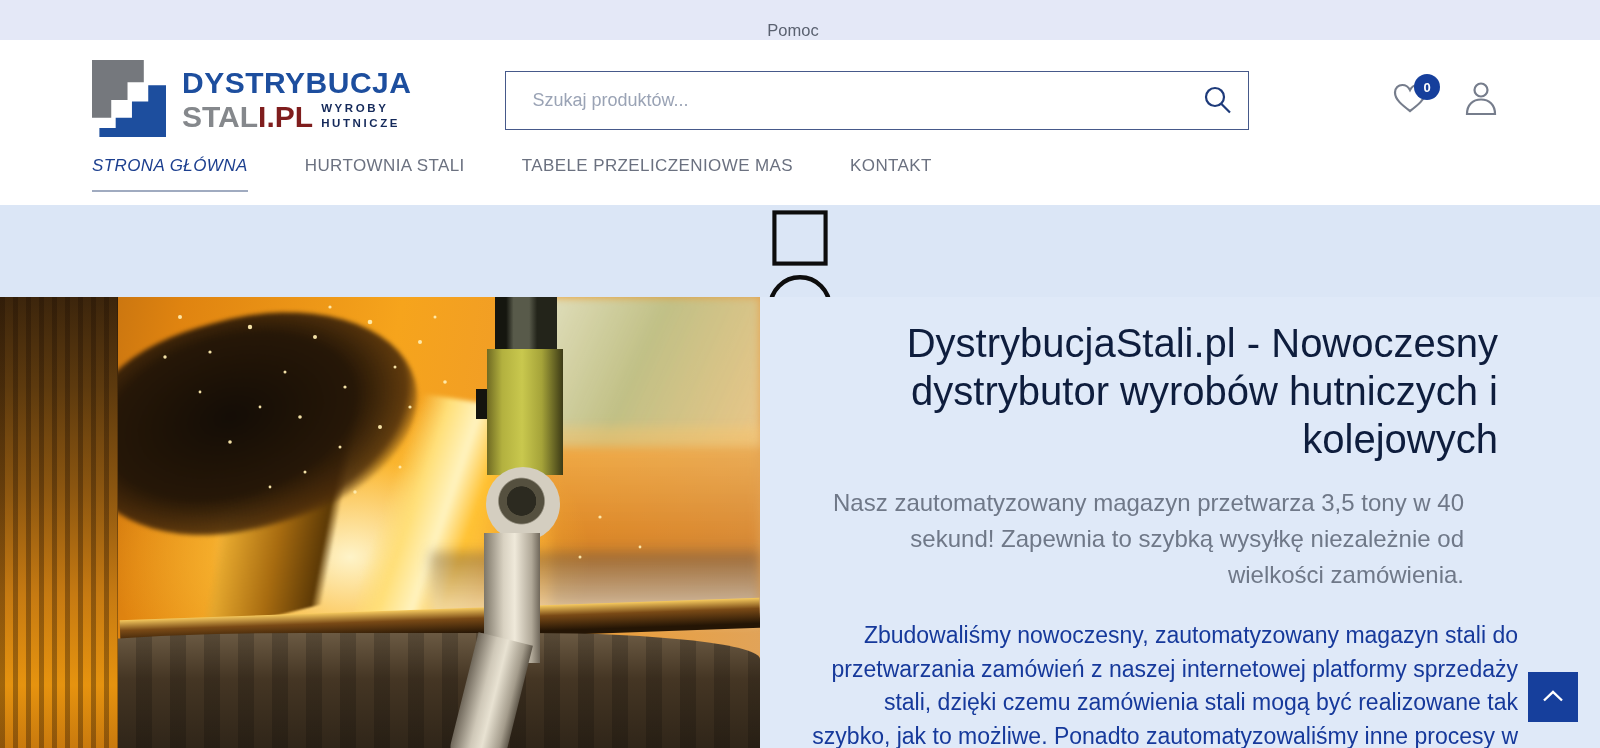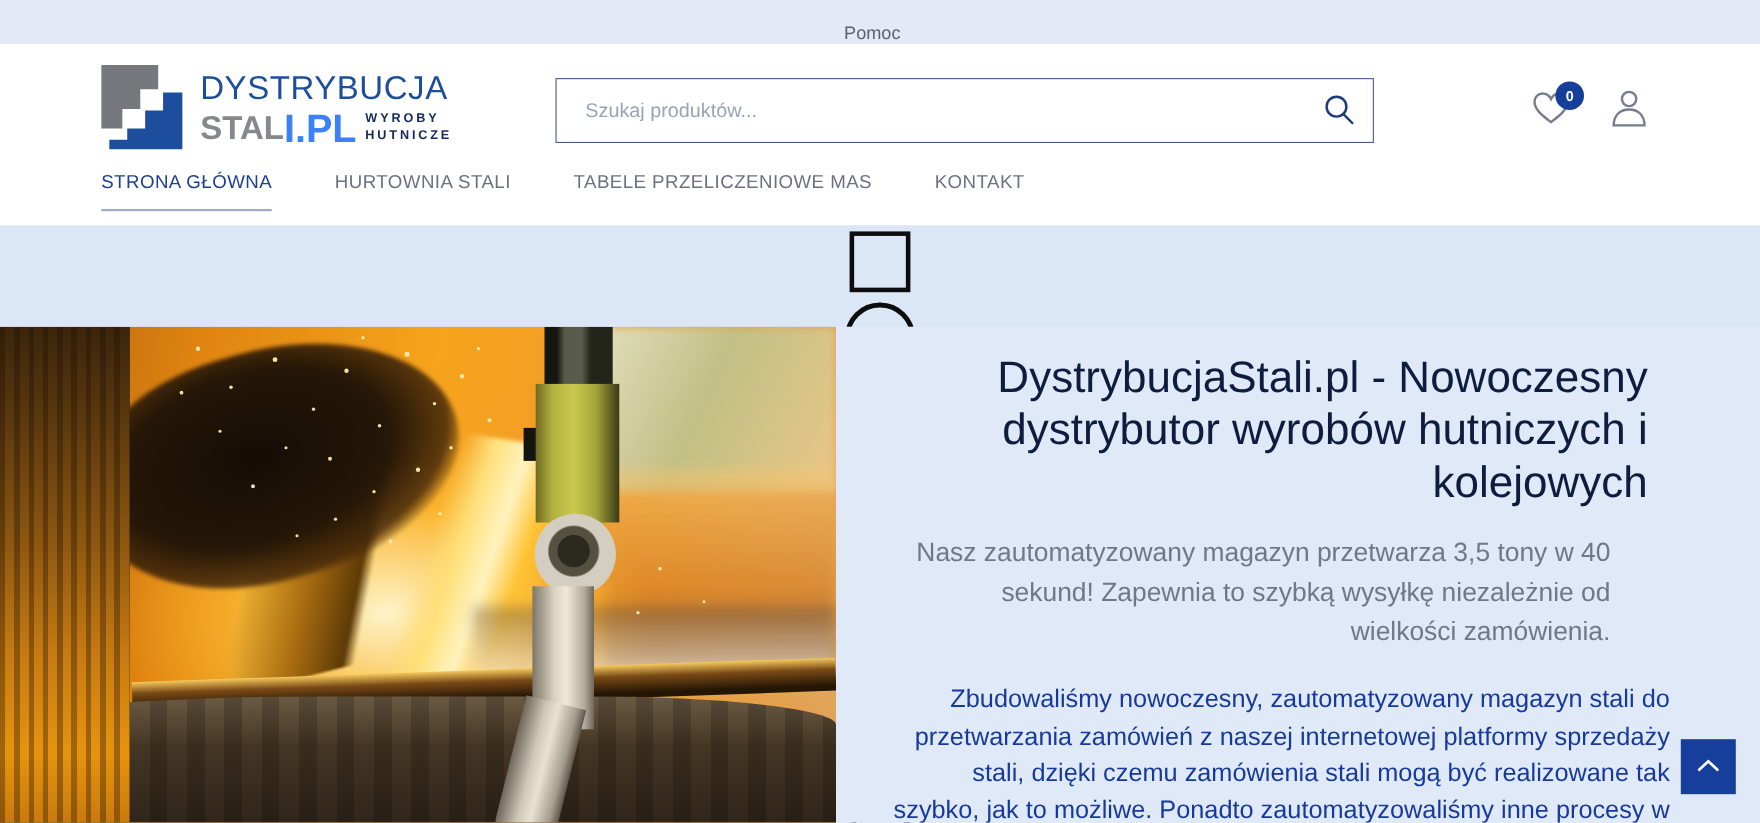--- a/index.html
+++ b/index.html
@@ -11,24 +11,24 @@
   .topbar { height:40px; background:#e4e8f7; }
   .topbar .container { height:40px; display:flex; align-items:center;
     justify-content:flex-end; gap:32px; padding-right:14px; }
   .topbar a { color:#5a6170; font-size:16.5px; text-decoration:none; cursor:pointer; }
 
   
   .header { background:#fff; padding-top:14px; height:165px; }
   .header-top { display:flex; align-items:center; height:92px; }
   .logo { display:flex; align-items:center; gap:16px; cursor:pointer; }
   .logo-text { line-height:1; }
-  .logo-line1 { font-size:30px; font-weight:400; color:#1d4e9e; letter-spacing:.5px; }
+  .logo-line1 { font-size:30px; font-weight:700; color:#1d4e9e; letter-spacing:.5px; }
   .logo-line2 { display:flex; align-items:center; margin-top:3px; }
   .logo-line2 .gray { font-size:30px; font-weight:800; color:#85888c; }
-  .logo-line2 .blue { font-size:36px; font-weight:800; color:#3b82f6; }
+  .logo-line2 .blue { font-size:30px; font-weight:800; color:#7f1d1d; }
   .logo-tagline { margin-left:8px; margin-bottom:2px; }
   .logo-tagline div { font-size:11.5px; font-weight:700; color:#14295a;
     letter-spacing:2.6px; line-height:1.25; }
 
   .search-wrap { margin-left:94px; width:744px; height:59px; position:relative; }
   .search-wrap input { width:100%; height:100%; border:1px solid #46598a;
     background:#fff; padding:0 36px 0 26px; font-size:18px; color:#333;
     font-family:"Liberation Sans", sans-serif; outline:none; }
   .search-wrap input::placeholder { color:#9aa3b5; }
   .search-btn { position:absolute; right:16px; top:14px; width:32px; height:32px;
@@ -39,21 +39,21 @@
   .wishlist { position:relative; cursor:pointer; width:38px; height:36px; }
   .wish-badge { position:absolute; top:-8px; right:-10px; width:26px; height:26px;
     border-radius:50%; background:#163f9c; color:#fff; font-size:13px; font-weight:700;
     display:flex; align-items:center; justify-content:center; }
   .account { cursor:pointer; }
 
   
   .nav { display:flex; gap:57px; margin-top:10px; }
   .nav-item { font-size:17px; letter-spacing:.4px; color:#6b7180; cursor:pointer;
     padding-bottom:14px; font-weight:500; }
-  .nav-item.active { color:#1c3f8f; border-bottom:2px solid #a0abc0; }
+  .nav-item.active { color:#1c3f8f; border-bottom:2px solid #a0abc0;font-style:italic; }
 
   
   .shapes { height:92px; background:#dbe6f6; }
   .shapes .container { height:92px; display:flex; align-items:center;
     justify-content:space-between; padding:0 2px; }
   .shape { cursor:pointer; display:flex; align-items:center; }
   .shape svg { stroke:#0d0d0d; fill:none; stroke-width:5; }
 
   
   .hero { position:relative; height:451px; background:#dfe9f8; overflow:hidden;text-align:right; }

